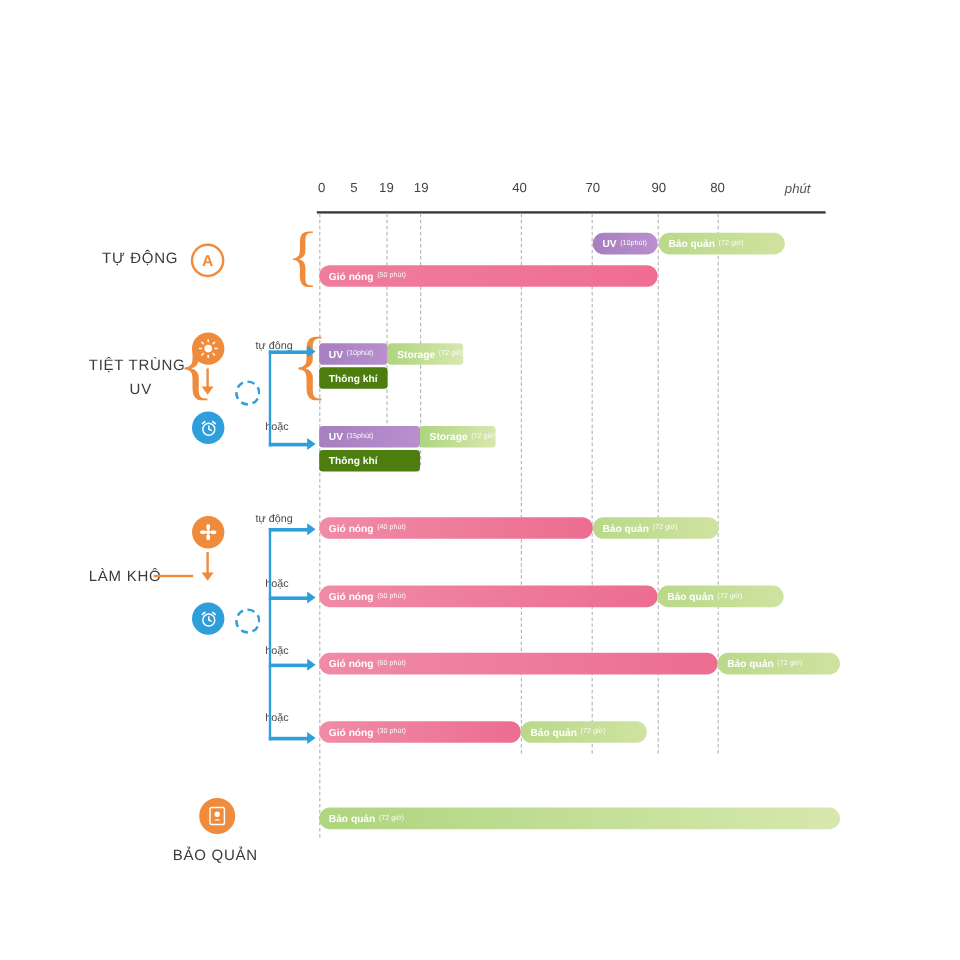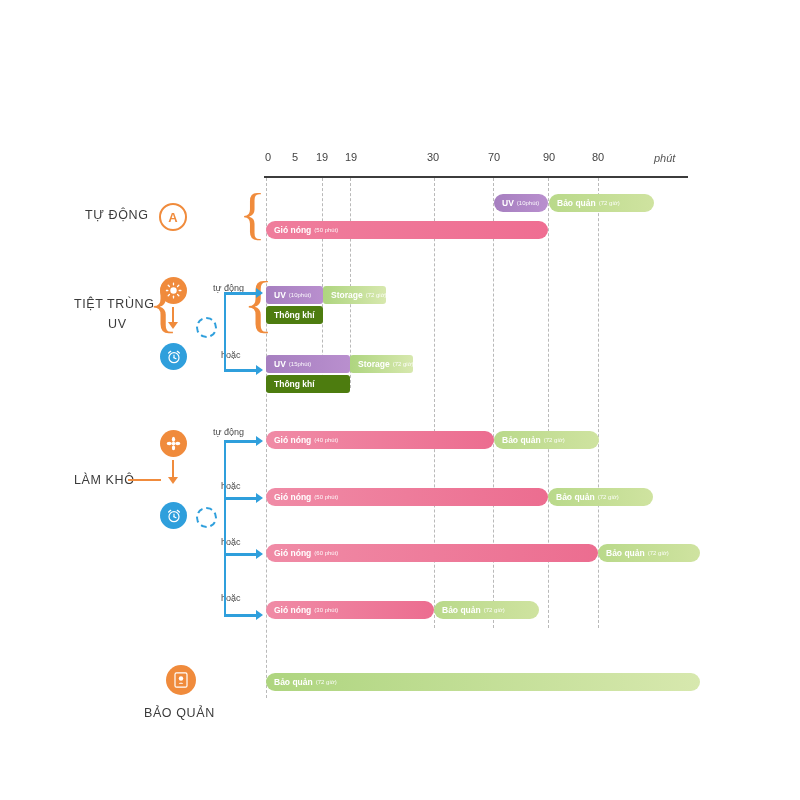--- a/index.html
+++ b/index.html
@@ -159,21 +159,21 @@
 <body>
 
 <div id="page">
 
 
   <div class="axis-line"></div>
   <div class="axis-tick-label" style="left:268px;">0</div>
   <div class="axis-tick-label" style="left:295px;">5</div>
   <div class="axis-tick-label" style="left:322px;">19</div>
   <div class="axis-tick-label" style="left:351px;">19</div>
-  <div class="axis-tick-label" style="left:433px;">30</div>
+  <div class="axis-tick-label" style="left:433px;">40</div>
   <div class="axis-tick-label" style="left:494px;">70</div>
   <div class="axis-tick-label" style="left:549px;">90</div>
   <div class="axis-tick-label" style="left:598px;">80</div>
   <div class="axis-unit">phút</div>
 
   <div class="gridline long" style="left:266px;"></div>
   <div class="gridline" style="left:322px; height:210px;"></div>
   <div class="gridline" style="left:350px; height:210px;"></div>
   <div class="gridline" style="left:434px; height:450px;"></div>
   <div class="gridline" style="left:493px; height:450px;"></div>

